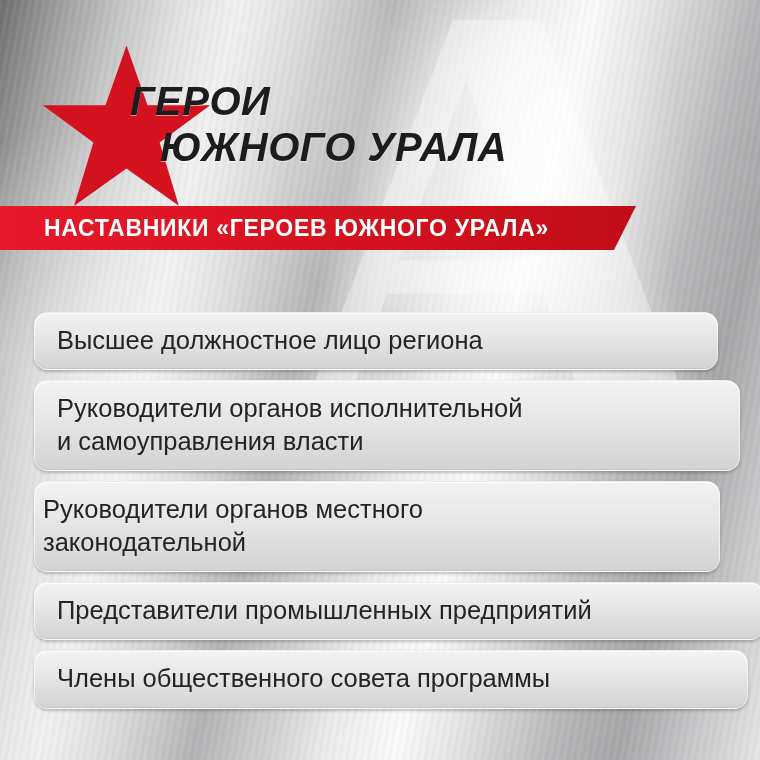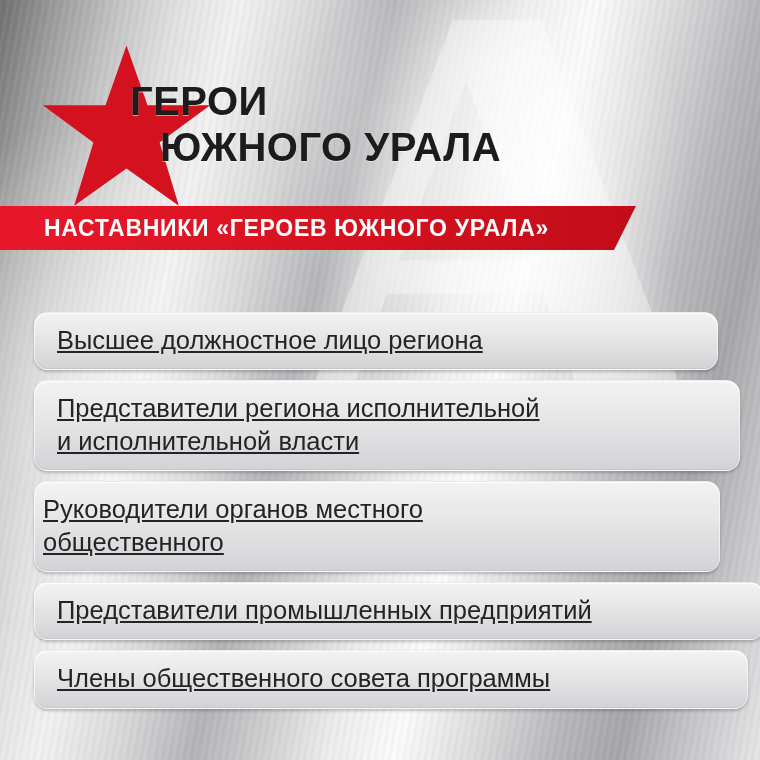--- a/index.html
+++ b/index.html
@@ -99,20 +99,21 @@
     top: 0;
     width: 185px;
     height: 178px;
   }
   .logo-text {
     position: absolute;
     left: 96px;
     top: 38px;
     color: #1c1c1c;
     font-weight: 700;
+    font-style: italic;
     letter-spacing: 0.5px;
     line-height: 1.06;
   }
   .logo-line1 {
     font-size: 40px;
     text-shadow: 0 1px 0 rgba(255,255,255,.5);
   }
   .logo-line2 {
     font-size: 40px;
     margin-top: 4px;
@@ -183,21 +184,21 @@
       inset 0 -1px 0 rgba(0,0,0,0.06);
     border: 1px solid rgba(255,255,255,0.55);
   }
   .item-1  { width: 638px; }
   .item-2  { width: 660px; }
   .item-3  { width: 654px; padding-left: 8px; }
   .item-4  { width: 684px; }
   .item-5  { width: 680px; }
   .item-6  { width: 668px; }
 
-  .item .line { display: block; white-space: nowrap; text-decoration: underline; }
+  .item .line { display: block; white-space: nowrap; }
 </style>
 </head>
 <body>
 
 <div class="poster">
 
   <div class="metal-streaks"></div>
   <div class="glow-left"></div>
   <div class="glow-mid"></div>
 
@@ -220,27 +221,27 @@
     </div>
   </div>
 
   <div class="items">
 
     <div class="item item-1">
       <span class="line">Высшее должностное лицо региона</span>
     </div>
 
     <div class="item item-2">
-      <span class="line">Представители региона исполнительной</span>
-      <span class="line">и исполнительной власти</span>
+      <span class="line">Руководители органов исполнительной</span>
+      <span class="line">и самоуправления власти</span>
     </div>
 
     <div class="item item-3">
       <span class="line">Руководители органов местного</span>
-      <span class="line">общественного</span>
+      <span class="line">законодательной</span>
     </div>
 
     <div class="item item-4">
       <span class="line">Представители промышленных предприятий</span>
     </div>
 
 
     <div class="item item-6">
       <span class="line">Члены общественного совета программы</span>
     </div>

